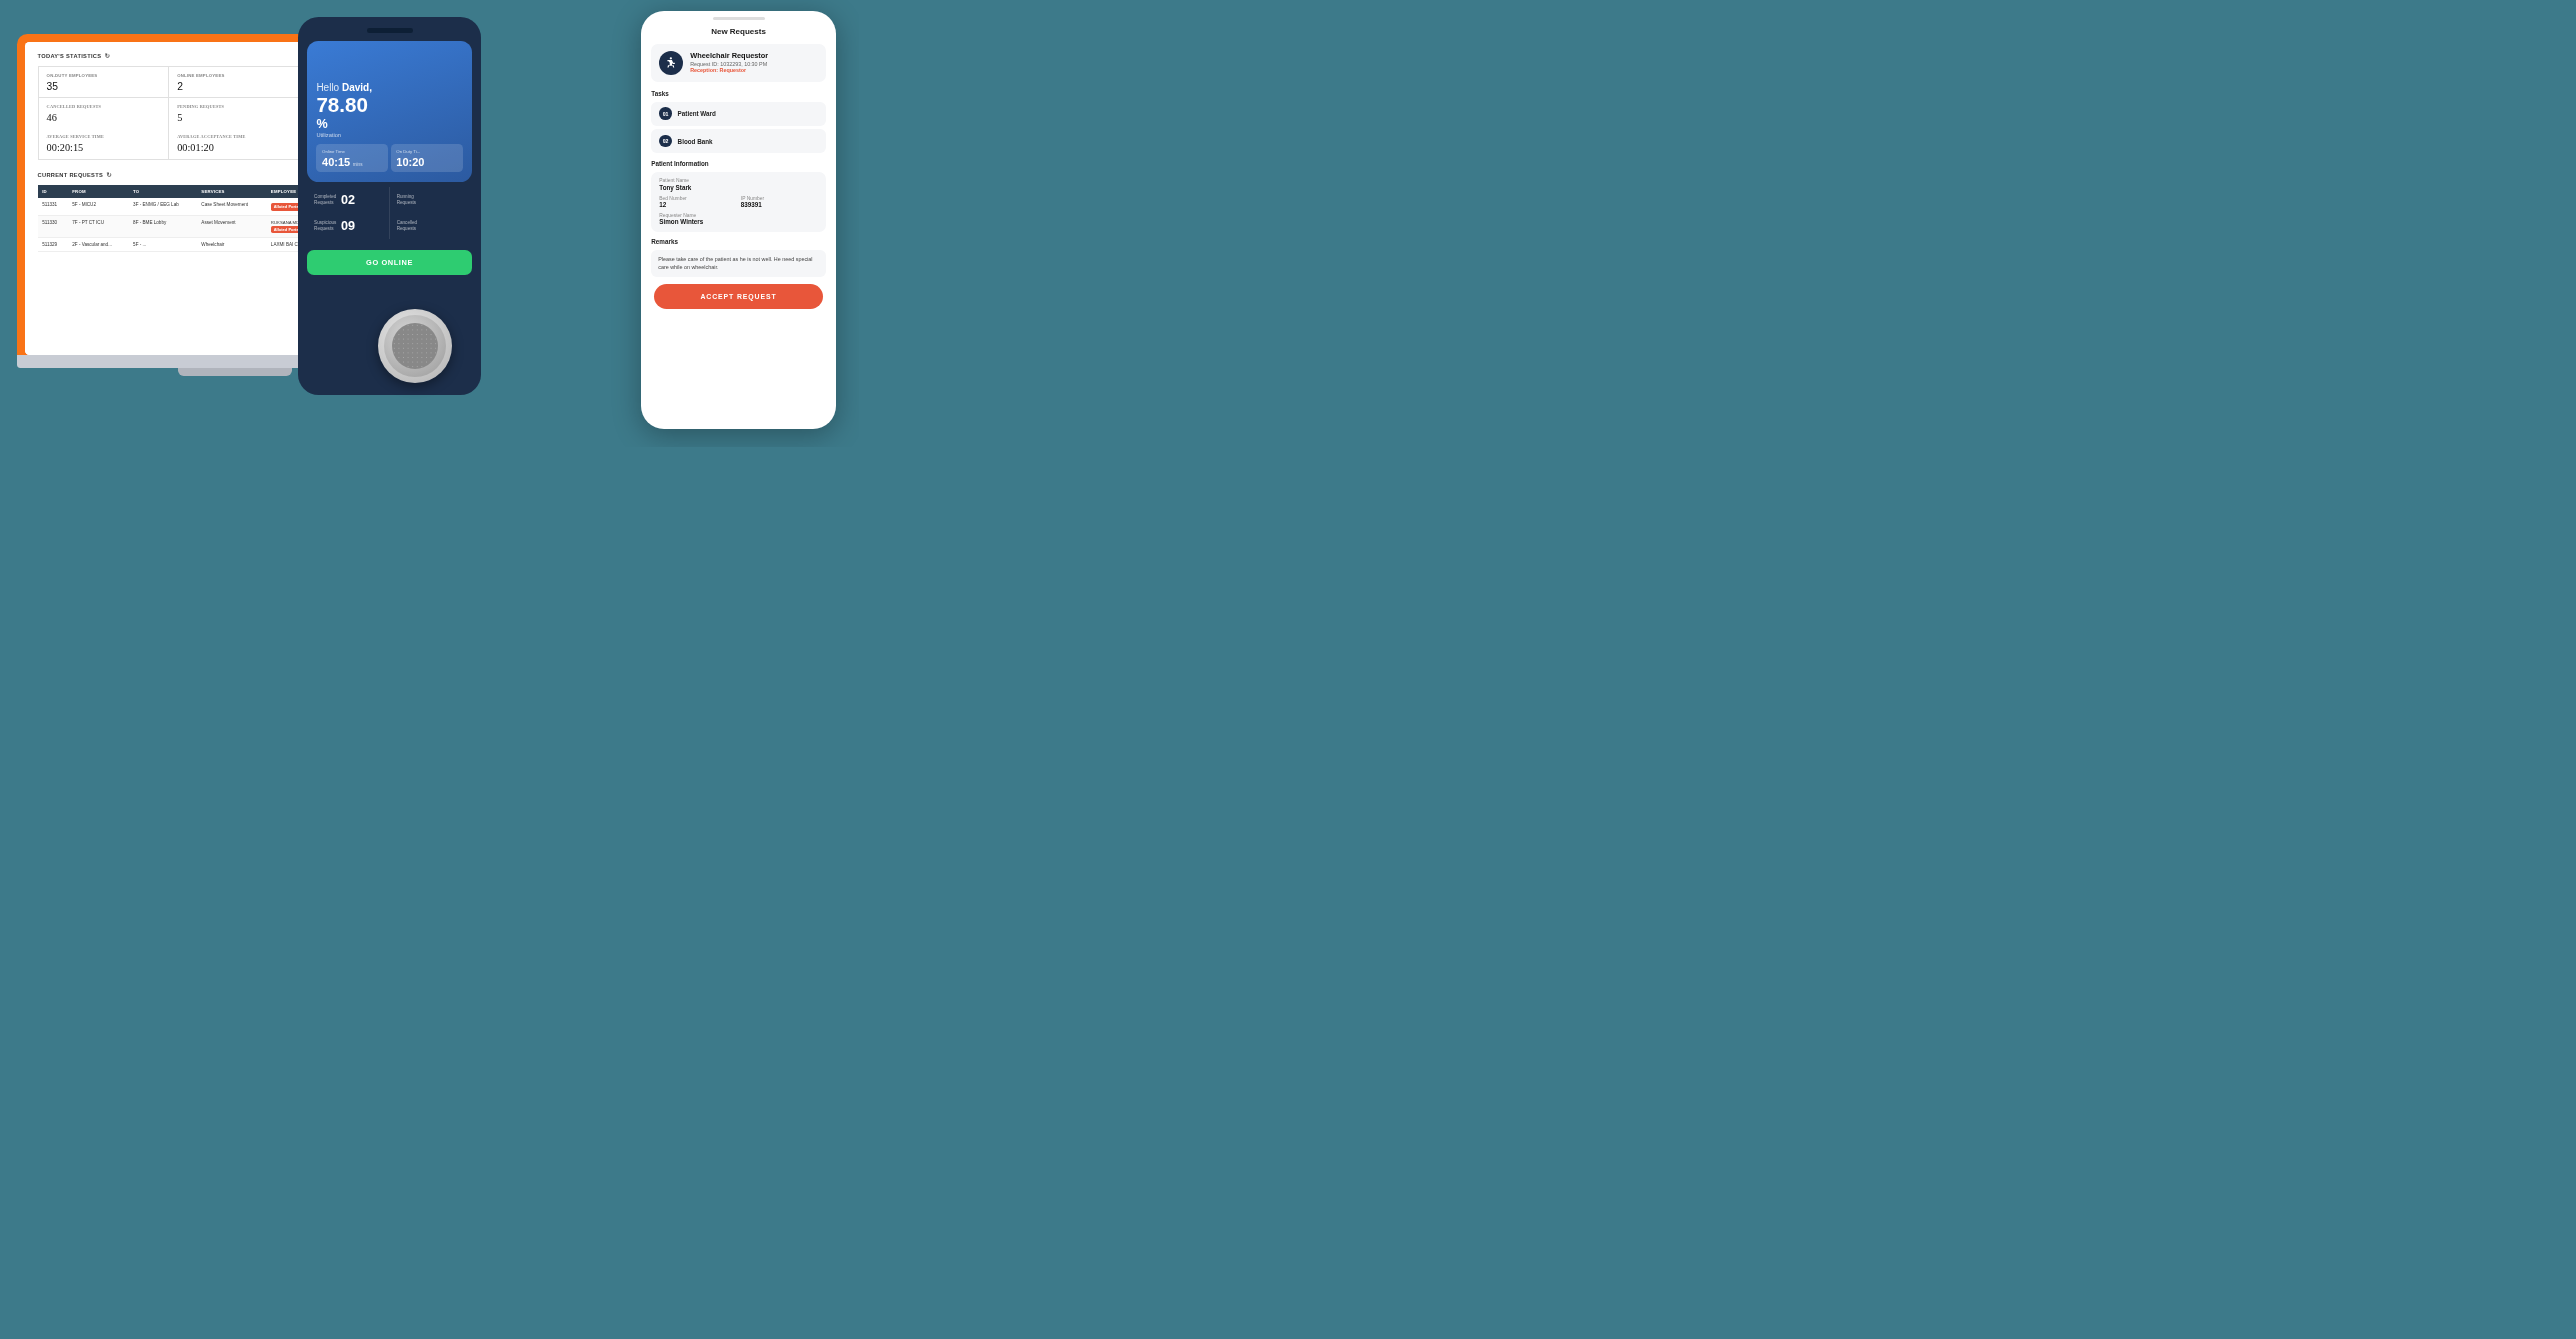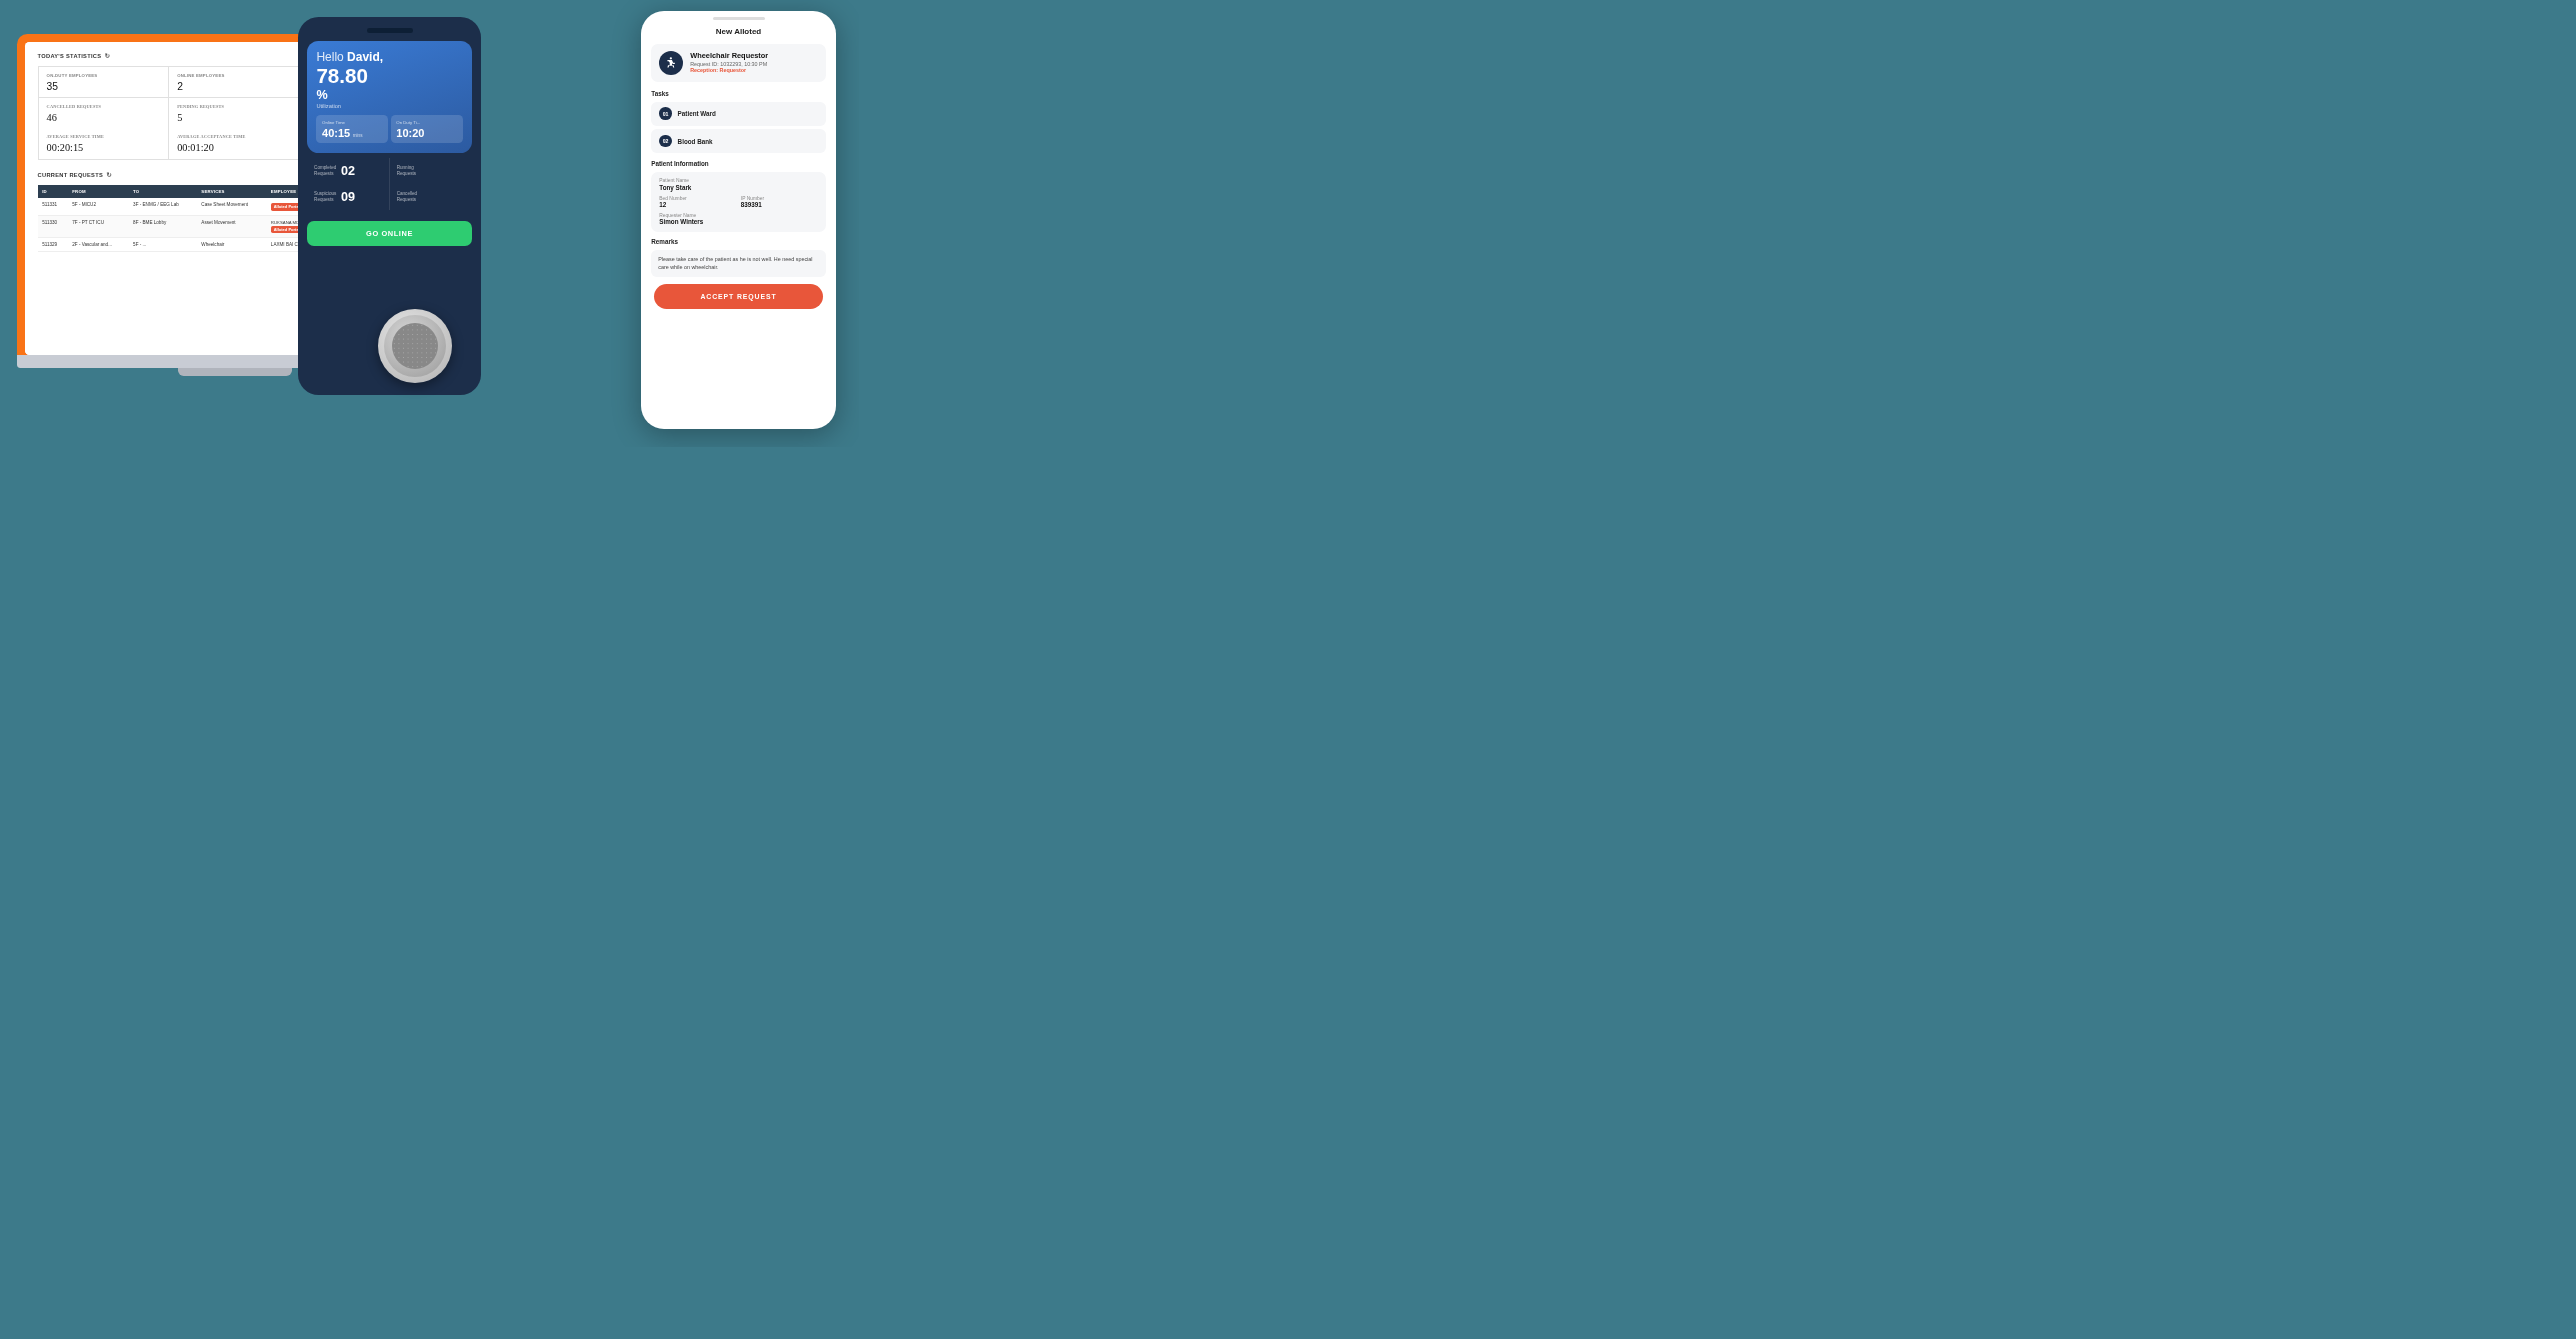--- a/index.html
+++ b/index.html
@@ -173,23 +173,24 @@
 
     
     .phone1-header {
       background: linear-gradient(160deg, #3a7bd5, #2c5aa0);
       border-radius: 11.4px;
       padding: 9.2px;
       margin-bottom: 0;
       color: white;
     }
     .greeting {
-      font-size: 12px;
+      font-size: 10px;
       color: rgba(255,255,255,0.85);
       margin-bottom: 2.3px;
+      margin-top: 32px;
     }
     .greeting strong { color: #fff; font-weight: 700; }
     .utilization-pct {
       font-size: 20.6px;
       font-weight: 800;
       color: #fff;
       line-height: 1;
     }
     .utilization-label {
       font-size: 5.7px;
@@ -642,21 +643,21 @@
 
     <div class="go-online-btn">GO ONLINE</div>
   </div>
 </div>
 
 <div class="phone2-wrapper">
   <div class="phone2">
     <div class="phone2-notch"></div>
     <div class="phone2-content">
 
-      <div class="phone2-title">New Alloted</div>
+      <div class="phone2-title">New Requests</div>
 
       <div class="request-card">
         <div class="request-icon">
           <svg width="13.7" height="13.7" viewBox="0 0 24 24" fill="white">
             <circle cx="12" cy="4" r="2"></circle>
             <path d="M10 7h4l2 5h3v2h-4l-1-2.5V16h3l1 4h-2l-1-3H9l-1 3H6l1-4h3v-4.5L8 9H6V7h4z"></path>
           </svg>
         </div>
         <div class="request-details">
           <div class="request-title">Wheelchair Requestor</div>

